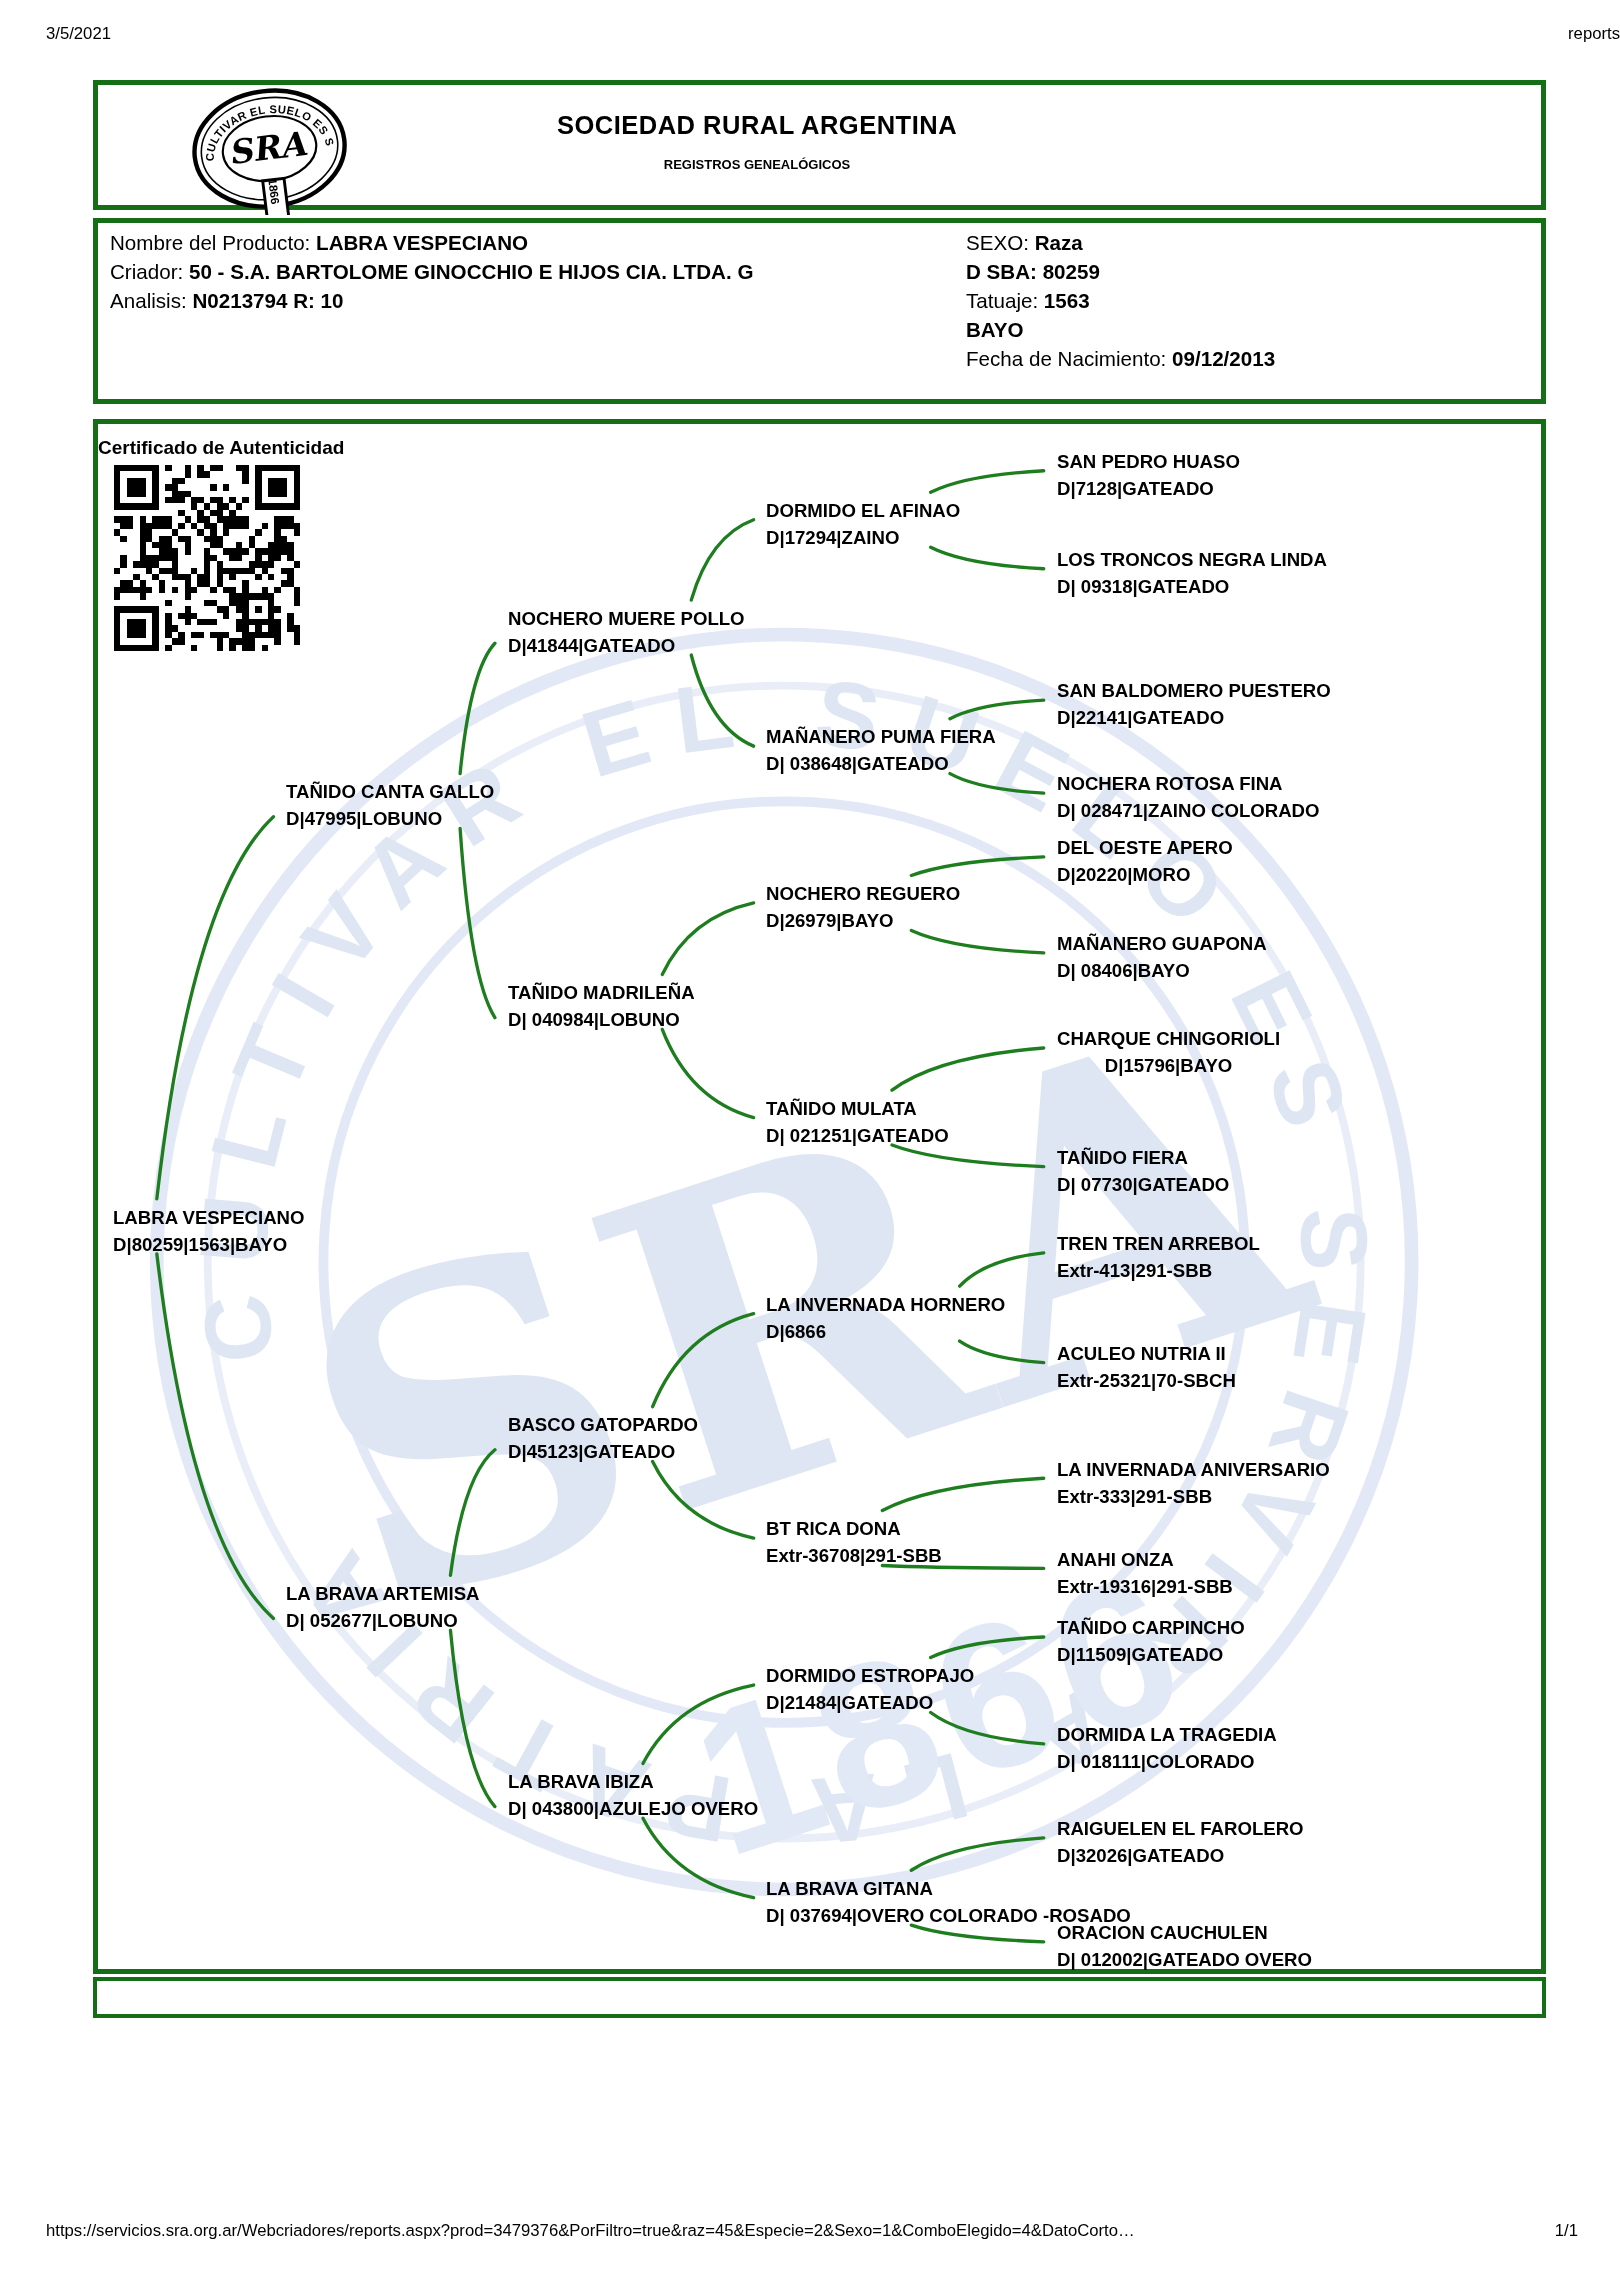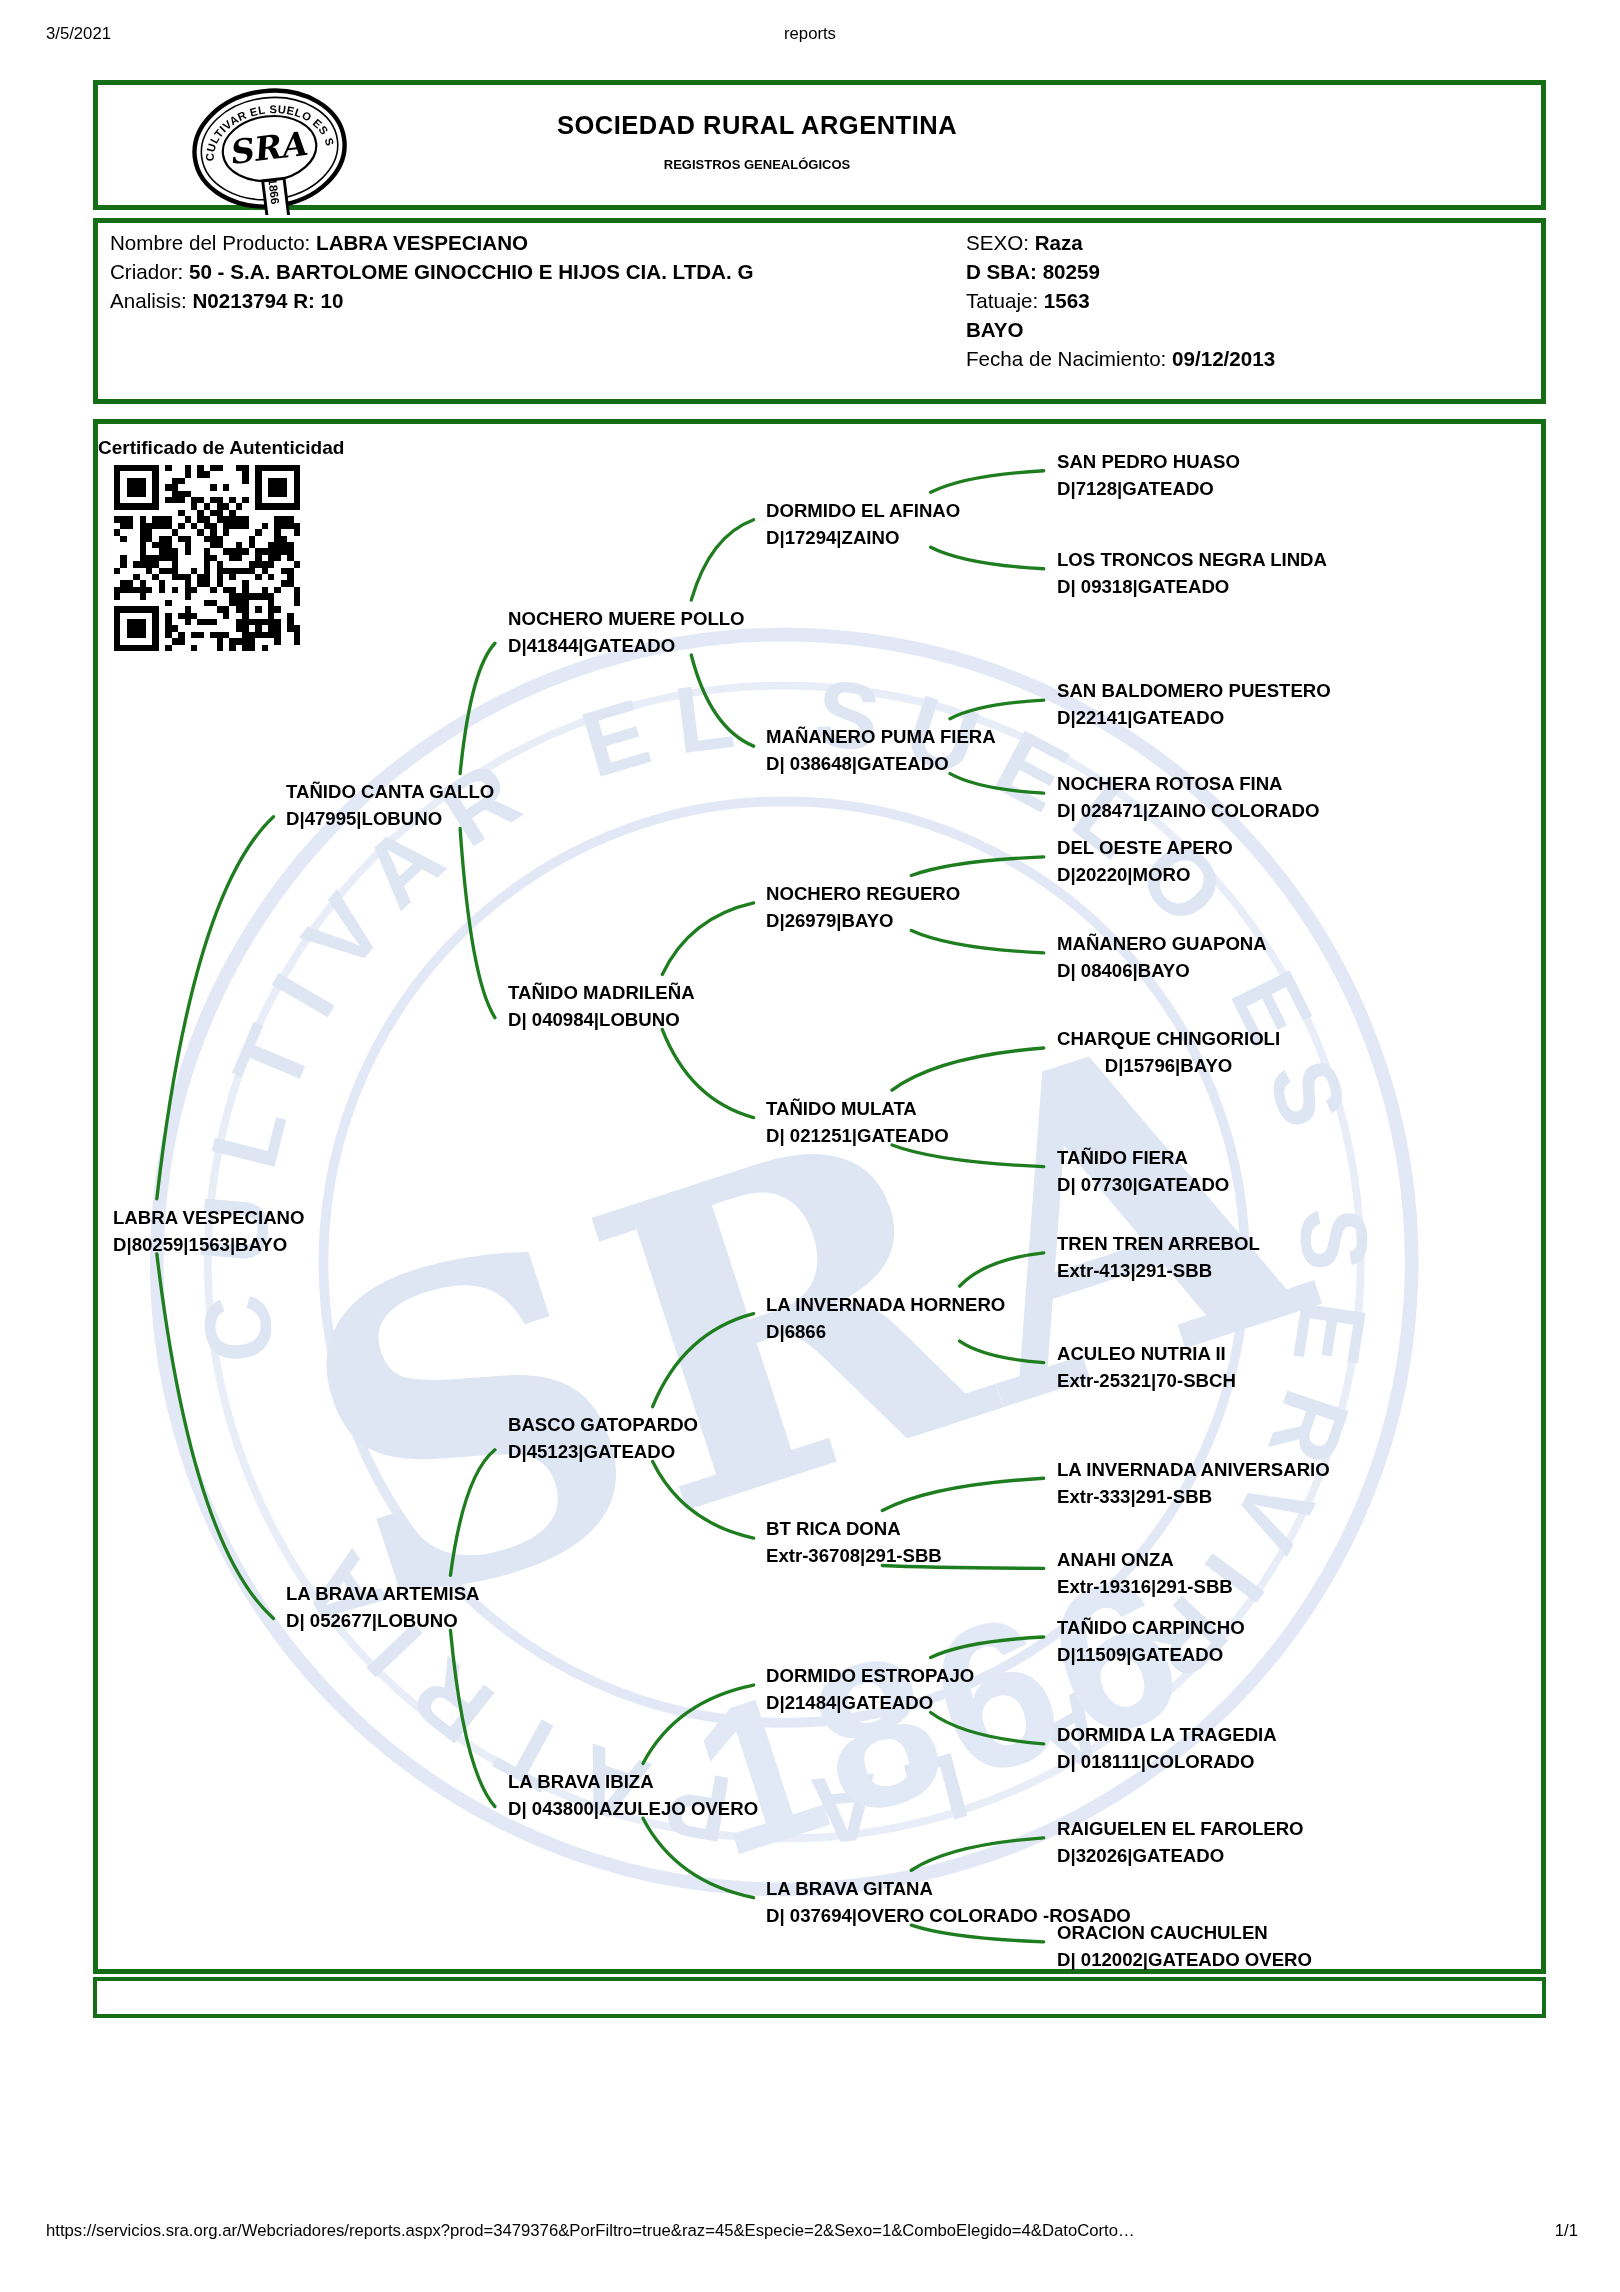--- a/index.html
+++ b/index.html
@@ -1,21 +1,21 @@
 <!DOCTYPE html>
 <html><head>
 <meta charset="utf-8">
 <style>
   html,body{margin:0;padding:0;background:#ffffff;}
   body{width:1620px;height:2293px;position:relative;font-family:"Liberation Sans",sans-serif;color:#000;overflow:hidden;}
   .abs{position:absolute;}
   
   .print-meta{font-size:16.7px;color:#000;}
   #hdr-date{left:46px;top:23.5px;}
-  #hdr-center{left:0;top:23.5px;width:1620px;text-align:center;}
+  #hdr-center{left:0;top:23.5px;width:1620px;text-align:right;}
   #ftr-url{left:46px;top:2221px;}
   #ftr-page{left:1509px;top:2221px;width:69px;text-align:right;}
   
   .gbox{position:absolute;left:93px;width:1453px;border:5.9px solid #156e15;box-sizing:border-box;background:transparent;}
   #box-header{top:80px;height:130px;}
   #box-info{top:218px;height:186px;}
   #box-pedigree{top:419px;height:1555px;}
   #box-empty{top:1977px;height:41px;border-width:4.9px;}
   
   #org-title{left:93px;top:111px;width:1328px;text-align:center;font-weight:bold;font-size:25.5px;letter-spacing:0.5px;}

